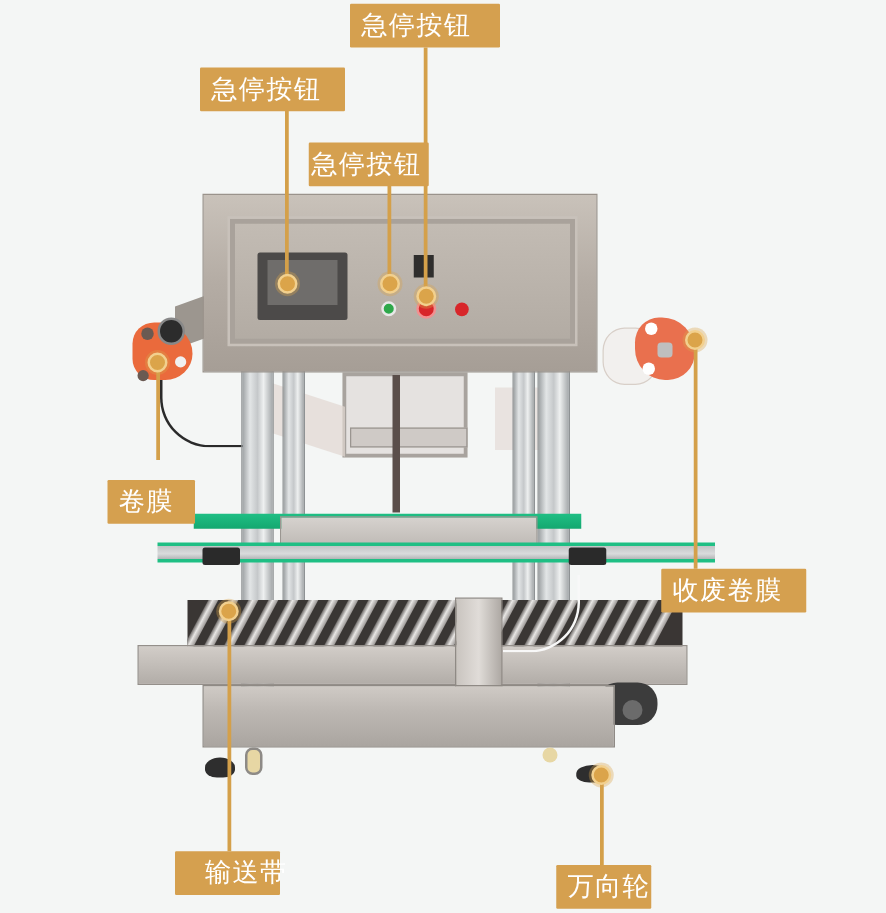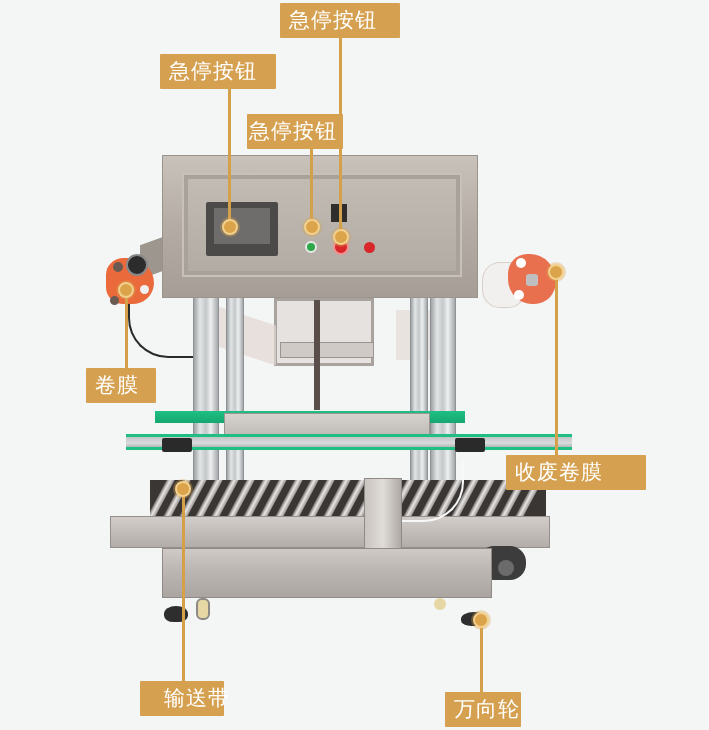--- a/index.html
+++ b/index.html
@@ -129,25 +129,25 @@
 <div class="abs callout-line" style="left:228px;top:88px;height:140px;"></div>
 <div class="abs dot" style="left:222px;top:219px;"></div>
 <div class="abs label" style="left:160px;top:54px;width:116px;">急停按钮</div>
 
 <div class="abs callout-line" style="left:310px;top:148px;height:80px;"></div>
 <div class="abs dot" style="left:304px;top:219px;"></div>
 <div class="abs label" style="left:247px;top:114px;width:96px;padding:0 2px;">急停按钮</div>
 
 <div class="abs callout-line" style="left:125px;top:290px;height:78px;"></div>
 <div class="abs dot" style="left:118px;top:282px;"></div>
-<div class="abs label" style="left:86px;top:368px;width:70px;">卷膜</div>
+<div class="abs label" style="left:86px;top:384px;width:70px;">卷膜</div>
 
 <div class="abs callout-line" style="left:555px;top:272px;height:183px;"></div>
 <div class="abs dot" style="left:548px;top:264px;"></div>
-<div class="abs label" style="left:506px;top:455px;width:140px;">收废卷膜</div>
+<div class="abs label" style="left:529px;top:455px;width:116px;">收废卷膜</div>
 
 <div class="abs callout-line" style="left:182px;top:490px;height:191px;"></div>
 <div class="abs dot" style="left:175px;top:481px;"></div>
 <div class="abs label" style="left:140px;top:681px;width:84px;padding-left:24px;">输送带</div>
 
 <div class="abs callout-line" style="left:480px;top:620px;height:72px;"></div>
 <div class="abs dot" style="left:473px;top:612px;"></div>
 <div class="abs label" style="left:445px;top:692px;width:76px;">万向轮</div>
 
 </body></html>

